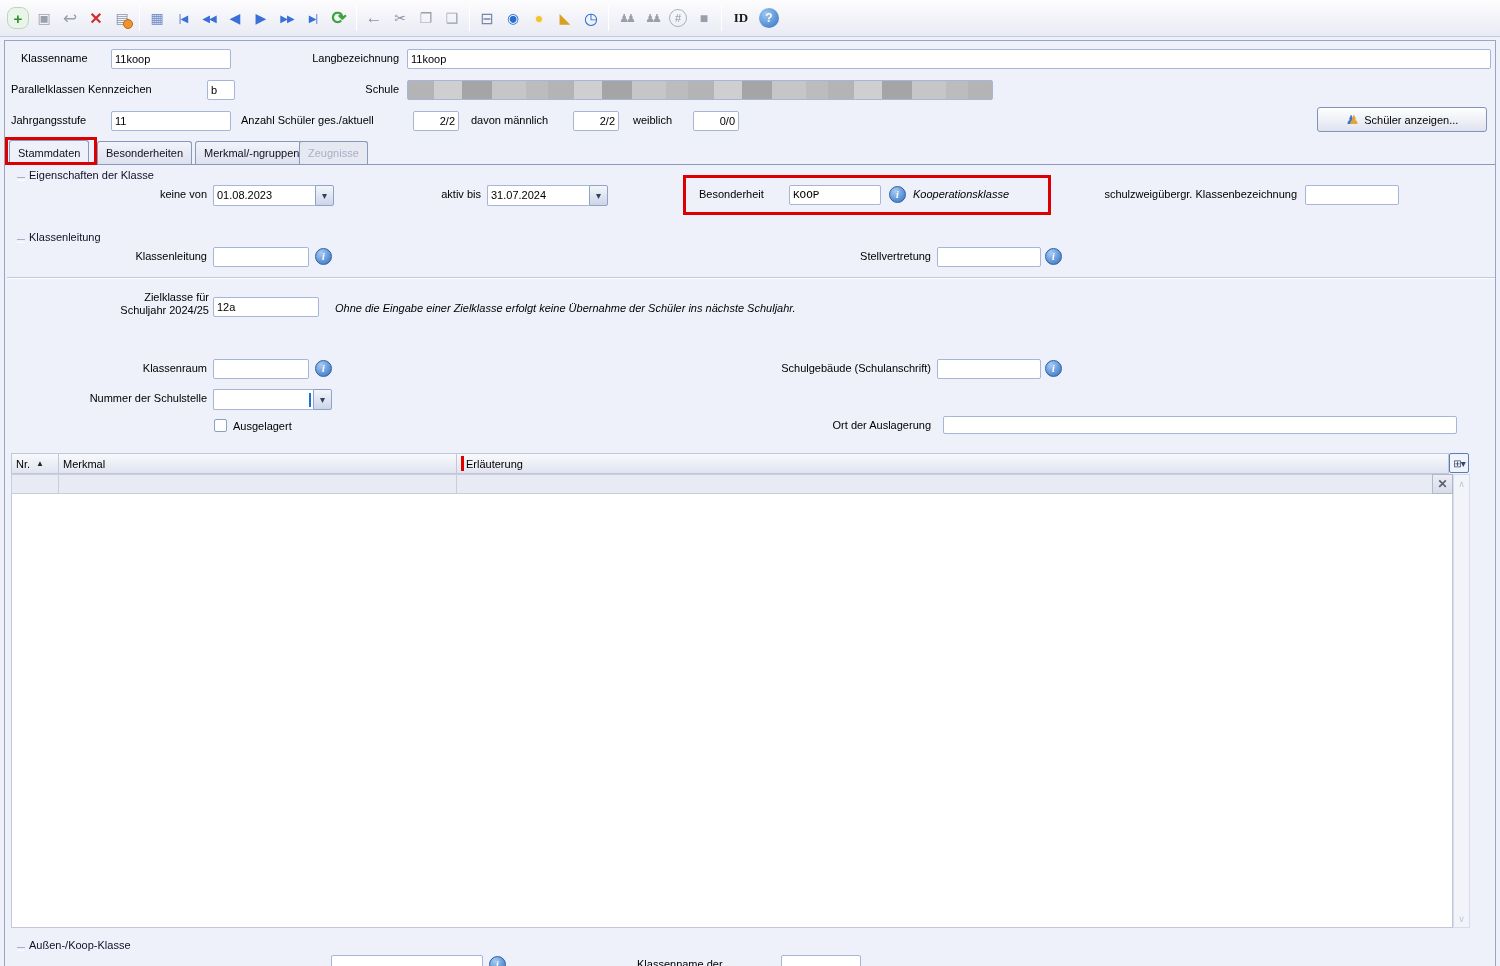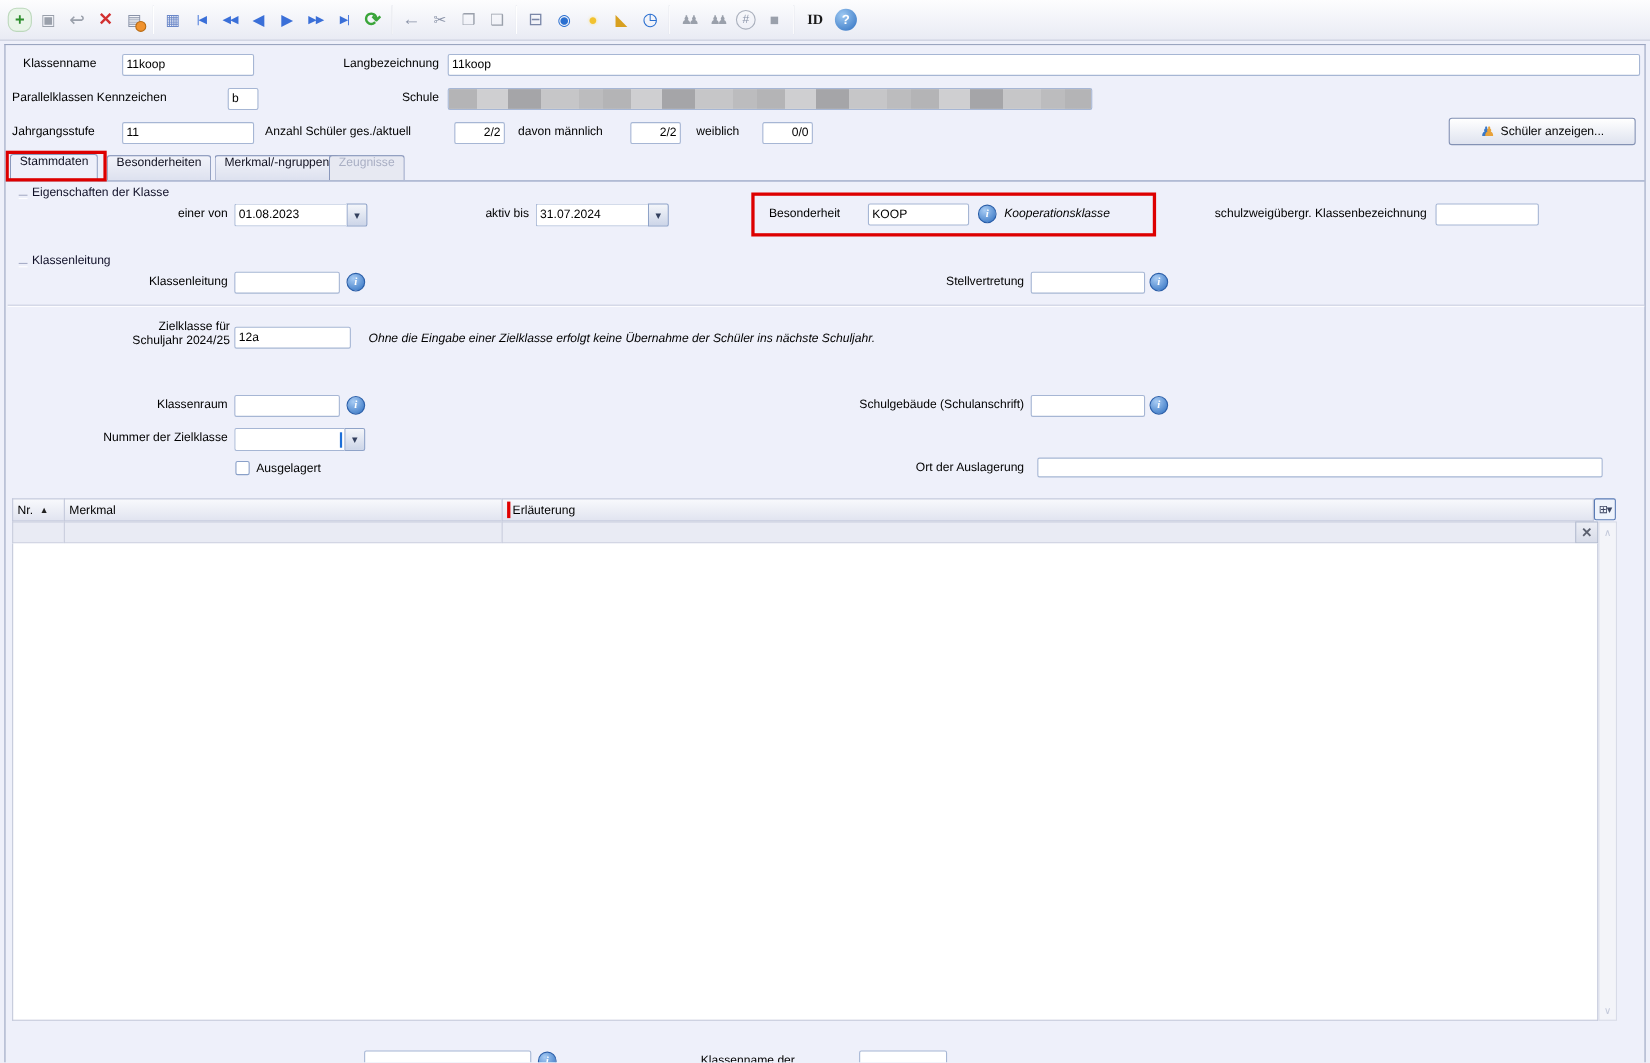--- a/index.html
+++ b/index.html
@@ -52,21 +52,21 @@
 
   .info { position:absolute; width:17px; height:17px; border-radius:50%;
     background:radial-gradient(circle at 35% 28%, #a8ccf4, #2e6fc0); border:1px solid #2a5ea8;
     color:#fff; font-size:10px; font-weight:bold; font-style:italic;
     display:flex; align-items:center; justify-content:center; font-family:"Liberation Serif", serif; }
 
   .etched { position:absolute; height:2px; border-top:1px solid #c3c9dc; border-bottom:1px solid #fdfdff; }
 
   
   .tab { position:absolute; top:100px; height:23px; font-size:11px; padding:0 8px;
-    display:flex; border:1px solid #8a98bc; border-bottom:none;
+    display:flex; align-items:center; border:1px solid #8a98bc; border-bottom:none;
     border-radius:3px 3px 0 0; background:linear-gradient(#f2f3fa,#dde1ef); color:#101020; cursor:pointer; }
   .tab.active { background:#eef0fa; height:25px; top:99px; z-index:3; font-weight:normal; }
   .tab.disabled { color:#a9afc4; background:#e7e9f2; cursor:default; }
   .tabline { position:absolute; left:0; top:123px; width:1492px; height:1px; background:#8a98bc; z-index:1; }
   .tab.active { border-bottom:1px solid #eef0fa; }
 
   .annotation { position:absolute; border:3px solid #dd0000; z-index:6; pointer-events:none; }
 
   .btn { position:absolute; display:flex; align-items:center; justify-content:center; gap:5px;
     background:linear-gradient(#ffffff,#dfe3ef); border:1px solid #8492b4; border-radius:3px;
@@ -176,33 +176,33 @@
       </div>
     <div class="tab disabled" style="left:294px">
         <span>Zeugnisse</span>
       </div>
     <div class="annotation" style="left:0;top:96px;width:92px;height:28px"></div>
 
     <div class="legend" style="left:12px;top:128px;width:1472px">
         <span>Eigenschaften der Klasse</span>
       </div>
 
-    <span class="lbl r" style="left:100px;top:147px;width:102px">einer von</span>
+    <span class="lbl r" style="left:100px;top:147px;width:102px">keine von</span>
     <div class="combo" style="left:208px;top:144px">
       <span class="cinp" style="width:102px">01.08.2023</span>
       <span class="cbtn">▾</span>
     </div>
     <span class="lbl r" style="left:374px;top:147px;width:102px">aktiv bis</span>
     <div class="combo" style="left:482px;top:144px">
       <span class="cinp" style="width:102px">31.07.2024</span>
       <span class="cbtn">▾</span>
     </div>
 
     <span class="lbl" style="left:694px;top:147px">Besonderheit</span>
-    <input class="inp" style="left: 784px; top: 144px; width: 92px;" value="KOOP">
+    <input class="inp" style="left: 784px; top: 144px; width: 92px; font-family: Liberation Mono, monospace;" value="KOOP">
     <span class="info" style="left:884px;top:145px">i</span>
     <span class="note" style="left:908px;top:147px">Kooperationsklasse</span>
     <div class="annotation" style="left:678px;top:134px;width:368px;height:40px"></div>
 
     <span class="lbl r" style="left:1040px;top:147px;width:252px">schulzweigübergr. Klassenbezeichnung</span>
     <input class="inp" style="left: 1300px; top: 144px; width: 94px;" value="">
 
     <div class="legend" style="left:12px;top:190px;width:1472px">
         <span>Klassenleitung</span>
       </div>
@@ -222,21 +222,21 @@
     <input class="inp" style="left: 208px; top: 256px; width: 106px;" value="12a">
     <span class="note" style="left:330px;top:261px">Ohne die Eingabe einer Zielklasse erfolgt keine Übernahme der Schüler ins nächste Schuljahr.</span>
 
     <span class="lbl r" style="left:100px;top:321px;width:102px">Klassenraum</span>
     <input class="inp" style="left: 208px; top: 318px; width: 96px;" value="">
     <span class="info" style="left:310px;top:319px">i</span>
     <span class="lbl r" style="left:718px;top:321px;width:208px">Schulgebäude (Schulanschrift)</span>
     <input class="inp" style="left: 932px; top: 318px; width: 104px;" value="">
     <span class="info" style="left:1040px;top:319px">i</span>
 
-    <span class="lbl r" style="left:60px;top:351px;width:142px">Nummer der Zielklasse</span>
+    <span class="lbl r" style="left:60px;top:351px;width:142px">Nummer der Schulstelle</span>
     <div class="combo" style="left:208px;top:348px">
       <span class="cinp" style="width:100px"><span></span><span class="caret"></span></span>
       <span class="cbtn">▾</span>
     </div>
 
     <span class="checkbox" style="left:209px;top:378px"></span>
     <span class="lbl" style="left:228px;top:379px">Ausgelagert</span>
     <span class="lbl r" style="left:718px;top:378px;width:208px">Ort der Auslagerung</span>
     <input class="inp" style="left: 938px; top: 375px; width: 514px; height: 18px;" value="">
 
@@ -257,18 +257,21 @@
     <div class="tbl-fcell" style="left:53px;width:398px"></div>
     <div class="tbl-fcell" style="left:451px;width:976px"></div>
     <div class="xbtn">✕</div>
 
     <div class="tbl-body"></div>
     <div class="vscroll">
       <span class="varrow" style="top:1px">∧</span>
       <span class="varrow" style="bottom:1px">∨</span>
     </div>
 
+    <div class="legend" style="left:12px;top:898px;width:1472px">
+        <span>Außen-/Koop-Klasse</span>
+      </div>
     <input class="inp" style="left: 326px; top: 914px; width: 152px;">
     <span class="info" style="left:484px;top:915px">i</span>
     <span class="lbl" style="left:632px;top:917px">Klassenname der</span>
     <input class="inp" style="left: 776px; top: 914px; width: 80px;">
   </div>
 </div>
 
 </body></html>

